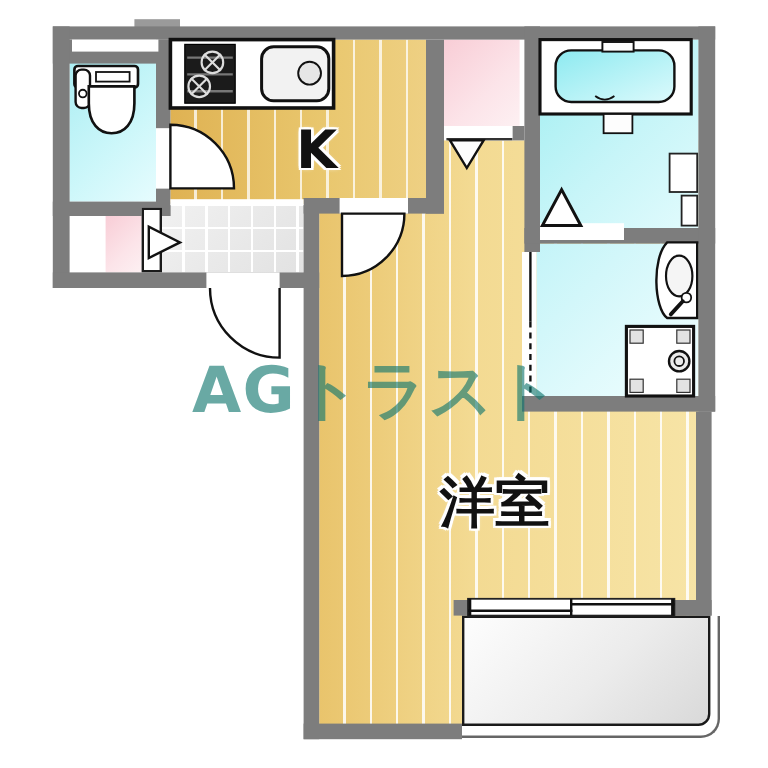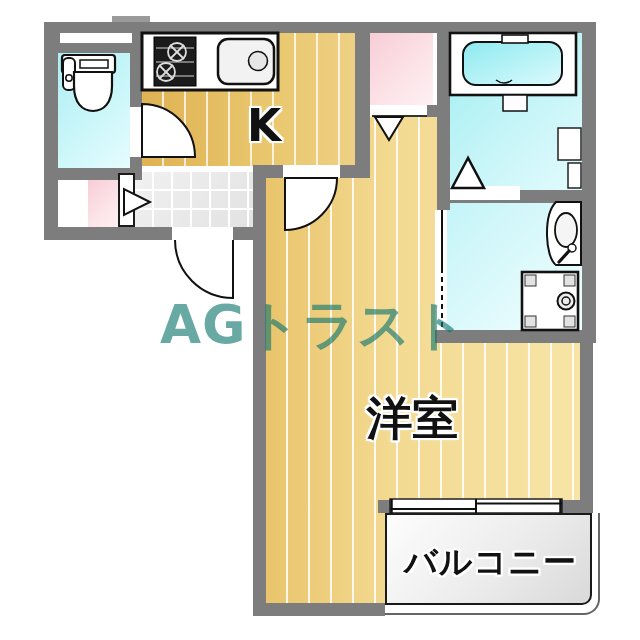--- a/index.html
+++ b/index.html
@@ -178,17 +178,16 @@
       <line x1="560.5" y1="499" x2="560.5" y2="513" stroke="#111" stroke-width="2.5"></line>
       <line x1="390" y1="509" x2="477" y2="509" stroke="#111" stroke-width="2"></line>
       <line x1="476" y1="503.5" x2="562" y2="503.5" stroke="#111" stroke-width="2"></line>
     </g>
   </svg>
 
   <div class="label lbl-k">K</div>
   <div class="label lbl-main">
     <span>洋室</span><br>
   </div>
-  <div class="label lbl-balcony">バルコニー</div>
 
   <div class="watermark">AGトラスト</div>
 
 </div>
 
 </body></html>

